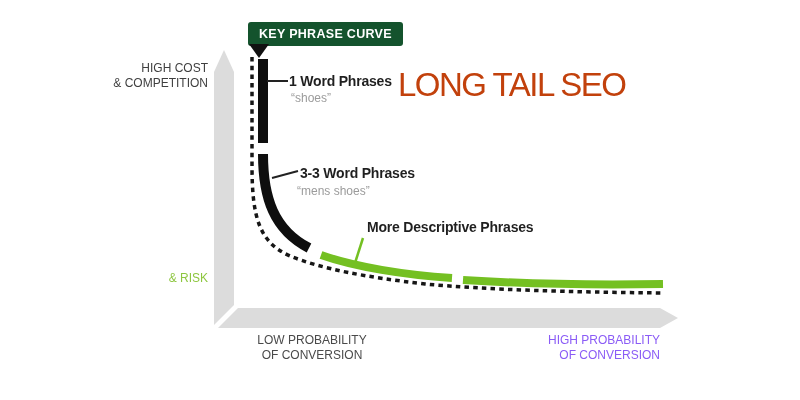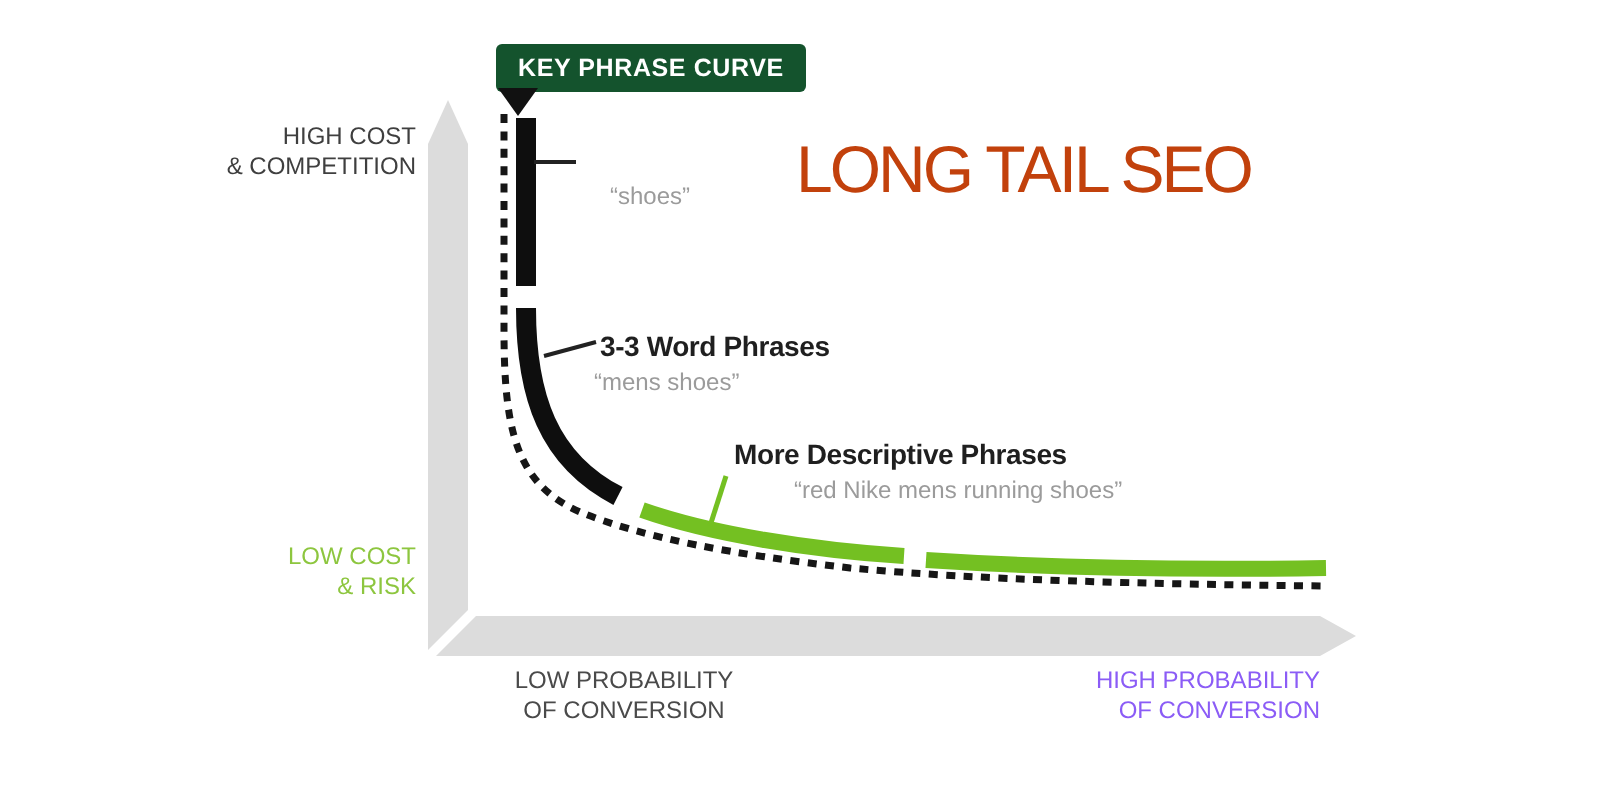--- a/index.html
+++ b/index.html
@@ -70,21 +70,21 @@
     letter-spacing: -0.2px;
     white-space: nowrap;
   }
   .anno-example {
     position: absolute;
     font-size: 12px;
     color: #9b9b9b;
     white-space: nowrap;
   }
   .a1-label   { left: 289px; top: 73px; }
-  .a1-example { left: 305px; top: 91px; }
+  .a1-example { left: 291px; top: 91px; }
   .a2-label   { left: 300px; top: 165px; }
   .a2-example { left: 297px; top: 184px; }
   .a3-label   { left: 367px; top: 219px; }
   .a3-example { left: 397px; top: 238px; }
 </style>
 </head>
 <body>
 
 <div class="stage">
 
@@ -109,34 +109,33 @@
   <div class="callout-box">KEY PHRASE CURVE</div>
   <div class="callout-arrow"></div>
 
   <div class="title">LONG TAIL SEO</div>
 
   <div class="axis-label lbl-high-cost">
     <span>HIGH COST</span>
     <span>&amp; COMPETITION</span>
   </div>
   <div class="axis-label lbl-low-cost">
-    <span>LOW COST</span>
     <span>&amp; RISK</span>
   </div>
 
   <div class="axis-label lbl-low-prob">
     <span>LOW PROBABILITY</span>
     <span>OF CONVERSION</span>
   </div>
   <div class="axis-label lbl-high-prob">
     <span>HIGH PROBABILITY</span>
     <span>OF CONVERSION</span>
   </div>
 
+  <div class="anno-label a1-label">1 Word Phrases</div>
   <div class="anno-example a1-example">“shoes”</div>
 
   <div class="anno-label a2-label">3-3 Word Phrases</div>
   <div class="anno-example a2-example">“mens shoes”</div>
 
   <div class="anno-label a3-label">More Descriptive Phrases</div>
-  <div class="anno-example a3-example">“red Nike mens running shoes”</div>
 
 </div>
 
 </body></html>

